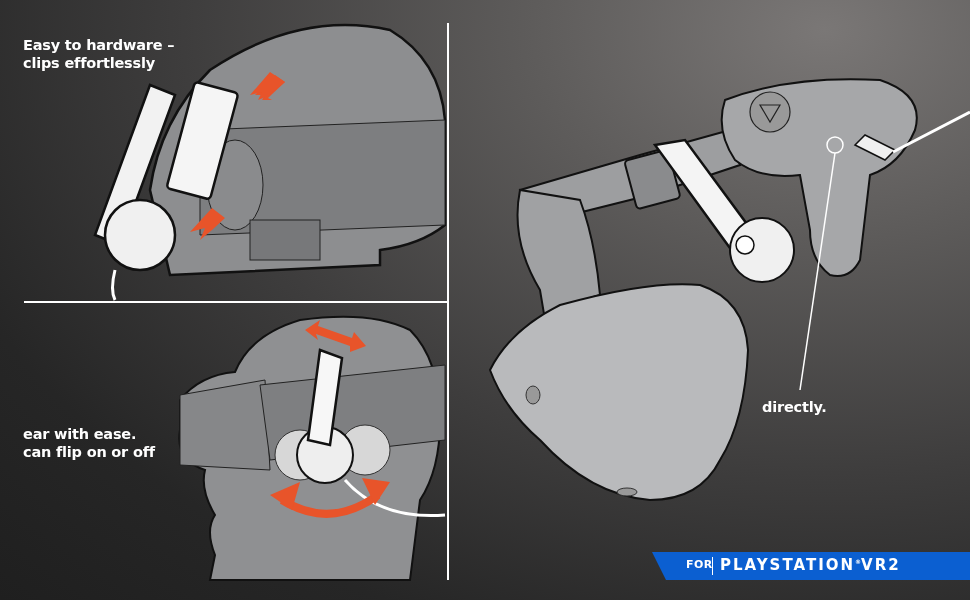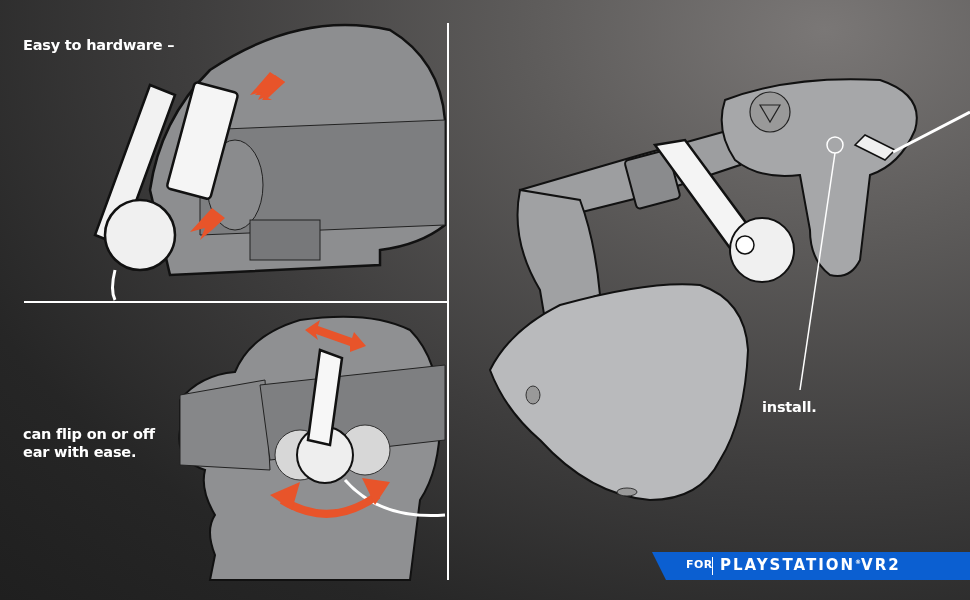--- a/index.html
+++ b/index.html
@@ -76,29 +76,30 @@
     <path d="M855 145 L885 160 L895 150 L865 135 Z" fill="#f0f0f0" stroke="#111" stroke-width="1.5"></path>
     <line x1="893" y1="152" x2="970" y2="112" stroke="#fff" stroke-width="3"></line>
   </g>
 </svg>
 
 <div class="divider" style="left:447px;top:23px;width:1.5px;height:557px;"></div>
 <div class="divider" style="left:24px;top:301px;width:423px;height:1.5px;"></div>
 
 <div class="caption" style="left:23px;top:36px;">
   <div>Easy to hardware –</div>
+  <div>clips effortlessly</div>
 </div>
 
 <div class="caption" style="left:23px;top:425px;">
+  <div>ear with ease.</div>
   <div>can flip on or off</div>
-  <div>ear with ease.</div>
 </div>
 
 <div class="caption" style="left:762px;top:398px;">
-  <div>install.</div>
+  <div>directly.</div>
 </div>
 
 <div class="banner">
   <div class="banner-shape"></div>
   <span class="banner-for">FOR</span>
   <span class="banner-sep"></span>
   <span class="banner-brand"><span>PLAYSTATION</span><sup>®</sup><span>VR2</span></span>
 </div>
 
 </body></html>

